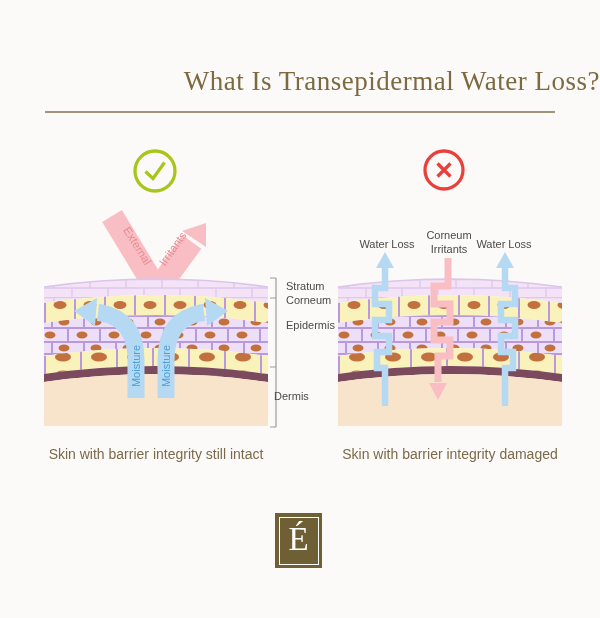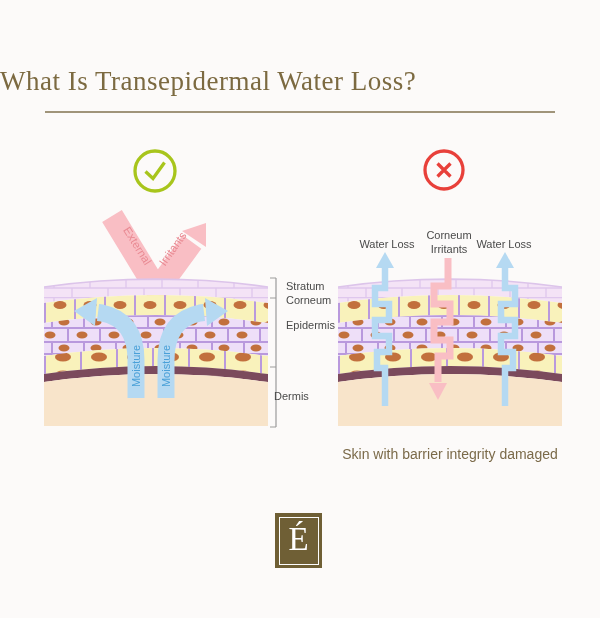--- a/index.html
+++ b/index.html
@@ -11,21 +11,21 @@
     --stratum-fill:#f4e3f6; --stratum-line:#dfc7ed;
     --cell-yellow:#f9f2bb; --cell-lavender:#eedff8;
     --mortar-purple:#b999dd; --nucleus-brown:#c2703d;
     --membrane-plum:#7b4a5c; --dermis-peach:#f8e4ca;
     --logo-olive:#6f5f35;
   }
   html,body{margin:0;padding:0;}
   body{font-family:"Liberation Sans",sans-serif;background:#fff;}
   .canvas{position:relative;width:600px;height:618px;background:var(--background);overflow:hidden;}
   .abs{position:absolute;}
-  .title{top:66px;left:0;width:600px;text-align:left;
+  .title{top:66px;left:0;width:600px;text-align:right;
     font-family:"Liberation Serif",serif;font-size:27px;color:var(--title-text);letter-spacing:.5px;}
   .rule{top:111px;left:45px;width:510px;height:1.5px;background:var(--divider);}
   .layer-label{font-size:11px;line-height:14px;color:var(--label-gray);}
   .top-label{font-size:11px;line-height:14px;color:var(--label-gray);text-align:center;}
   .caption{top:446px;width:224px;text-align:center;font-size:14px;color:var(--caption-olive);}
   .logo{top:513px;left:275px;width:47px;height:55px;background:var(--logo-olive);
     display:flex;align-items:center;justify-content:center;}
   .logo-inner{position:absolute;inset:3.5px;border:1.2px solid #fdfdfd;pointer-events:none;}
   .logo-letter{font-family:"Liberation Serif",serif;font-size:33px;color:#fff;line-height:1;padding-bottom:2px;}
   
@@ -150,20 +150,21 @@
     <g>
       <path d="M110,58 V86 H96 V104 H112 V122 H96 V140 H112 V156 H100 V182" class="s-zigp"></path>
       <polygon points="100,200 91,183 109,183" class="f-zigp"></polygon>
     </g>
     <g>
       <polygon points="167,52 158,68 176,68" class="f-zigb"></polygon>
       <path d="M167,66 V88 H177 V104 H163 V120 H177 V136 H163 V152 H175 V168 H167 V206" class="s-zigb"></path>
     </g>
   </svg>
 
+  <div class="abs caption" style="left:44px">Skin with barrier integrity still intact</div>
   <div class="abs caption" style="left:338px">Skin with barrier integrity damaged</div>
 
   <div class="abs logo">
     <div class="logo-inner"></div>
     <span class="logo-letter">É</span>
   </div>
 
 </div>
 
 </body></html>

